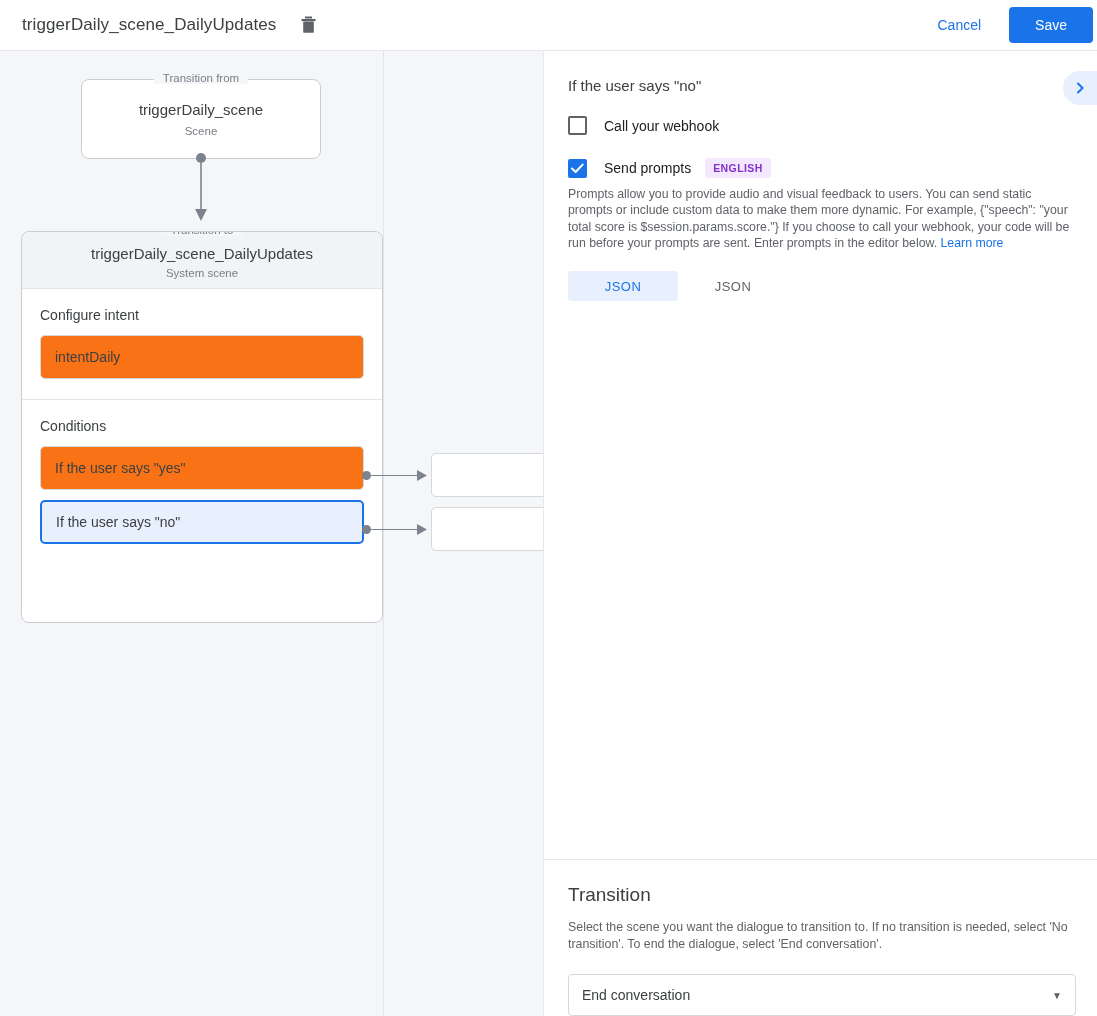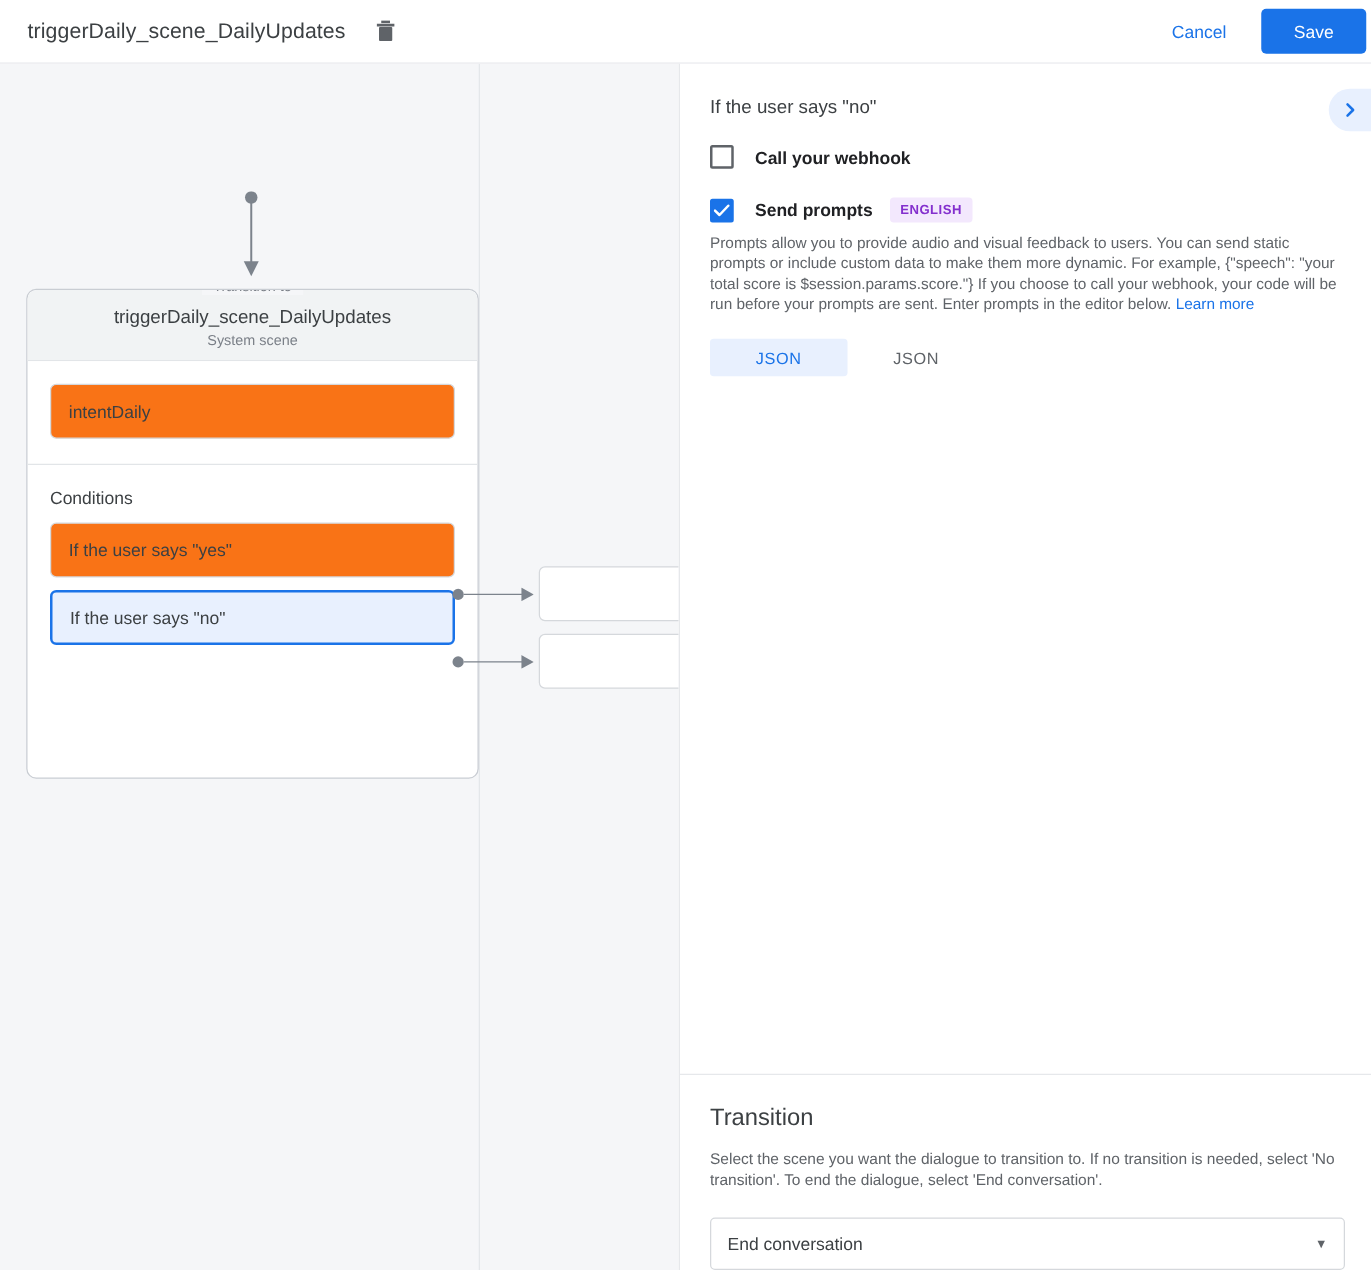--- a/index.html
+++ b/index.html
@@ -230,21 +230,21 @@
     flex: 0 0 auto;
   }
   .cbox.checked {
     background: #1a73e8;
     border-color: #1a73e8;
     display: flex; align-items: center; justify-content: center;
   }
   .checkrow .clabel {
     margin-left: 17px;
     font-size: 14px;
-    font-weight: bold;
+    font-weight: normal;
     color: #202124;
   }
   .badge {
     margin-left: 14px;
     background: #f3e8fd;
     color: #8430ce;
     font-size: 10.5px;
     font-weight: bold;
     letter-spacing: .4px;
     padding: 4px 8px;
@@ -326,35 +326,41 @@
   <div class="topbar-right">
     <button class="cancel-btn">Cancel</button>
     <button class="save-btn">Save</button>
   </div>
 </div>
 
 <div class="canvas">
 
   <div class="vert-rule" style="left:383px; top:0px; height:965px;"></div>
 
+  <div class="fieldset" id="node-from">
+    <div class="legend">Transition from</div>
+    <div class="node-title">triggerDaily_scene</div>
+    <div class="node-sub">Scene</div>
+  </div>
 
   <svg class="connector-vert" width="22" height="70">
     <circle cx="11" cy="5" r="5" fill="#7c838c"></circle>
     <line x1="11" y1="5" x2="11" y2="58" stroke="#7c838c" stroke-width="1.6"></line>
     <polygon points="5,56 17,56 11,68" fill="#7c838c"></polygon>
   </svg>
 
   <div class="fieldset" id="node-to">
     <div class="legend">Transition to</div>
     <div class="to-head">
       <div class="node-title">triggerDaily_scene_DailyUpdates</div>
       <div class="node-sub">System scene</div>
     </div>
 
     <div class="section">
+      <div class="section-title">Configure intent</div>
       <div class="chip-box">intentDaily</div>
     </div>
 
     <div class="section">
       <div class="section-title">Conditions</div>
       <div class="chip-box">If the user says "yes"</div>
       <div class="chip-box selected">If the user says "no"</div>
     </div>
   </div>
 

